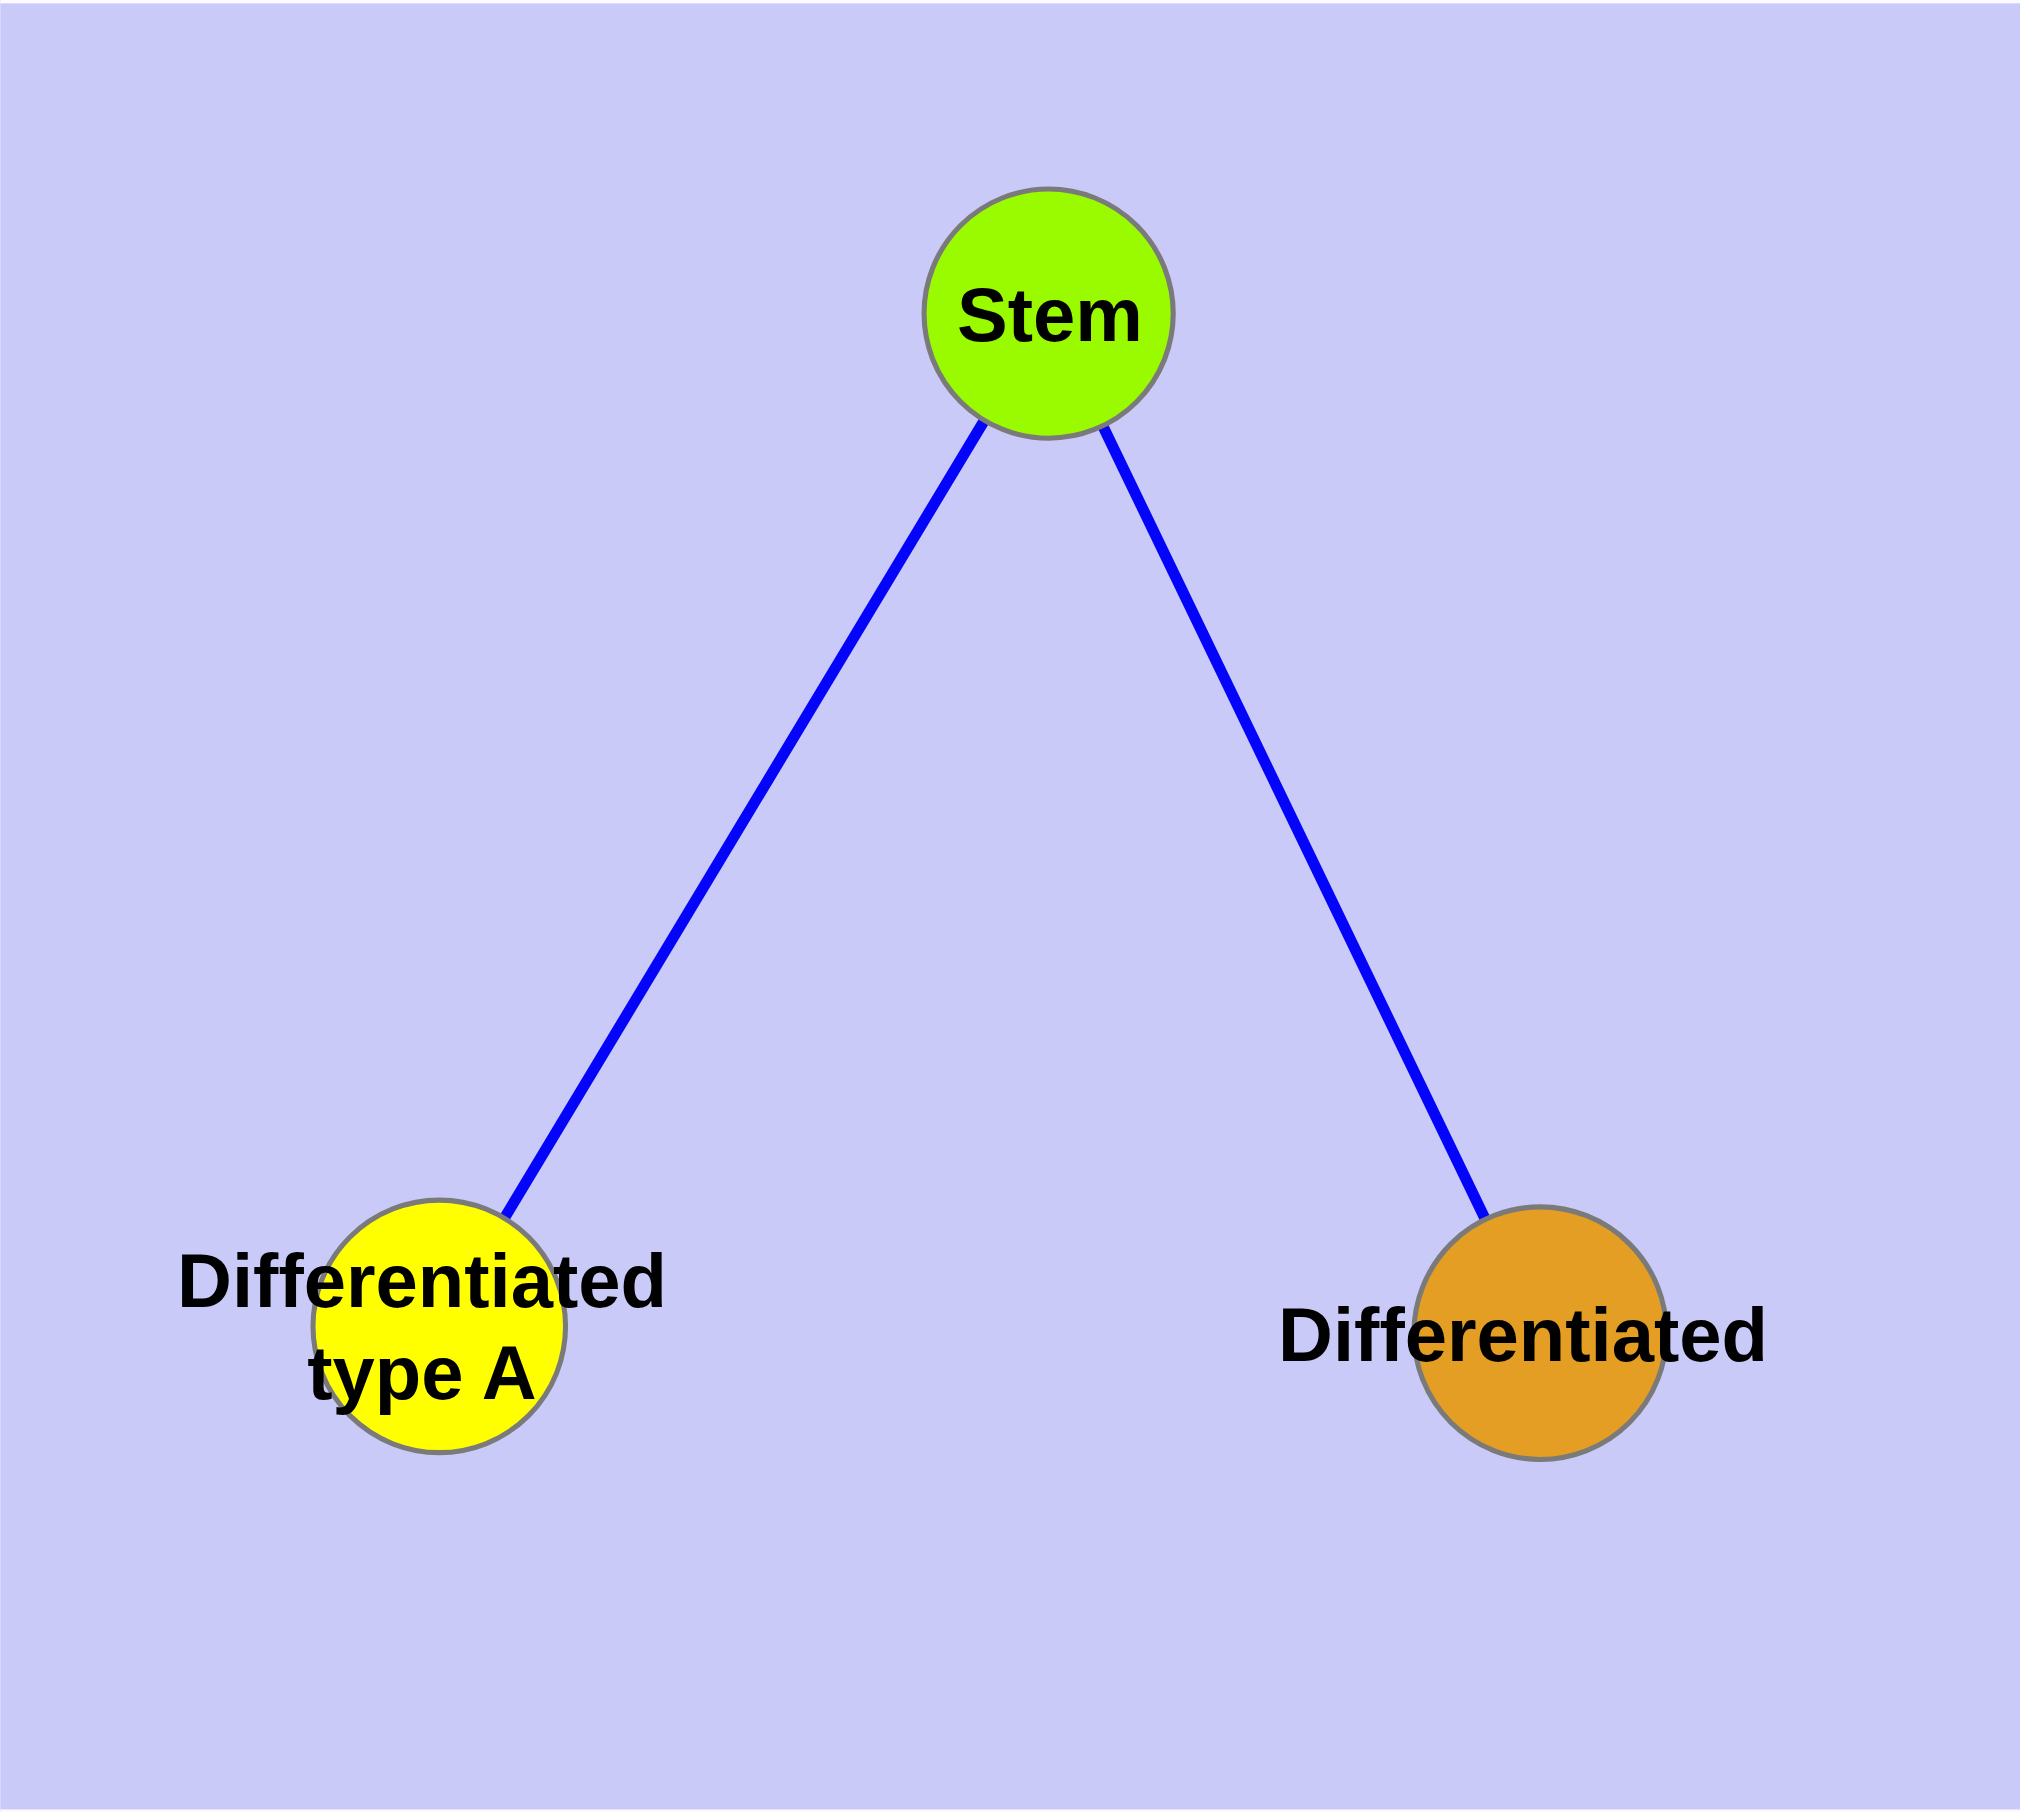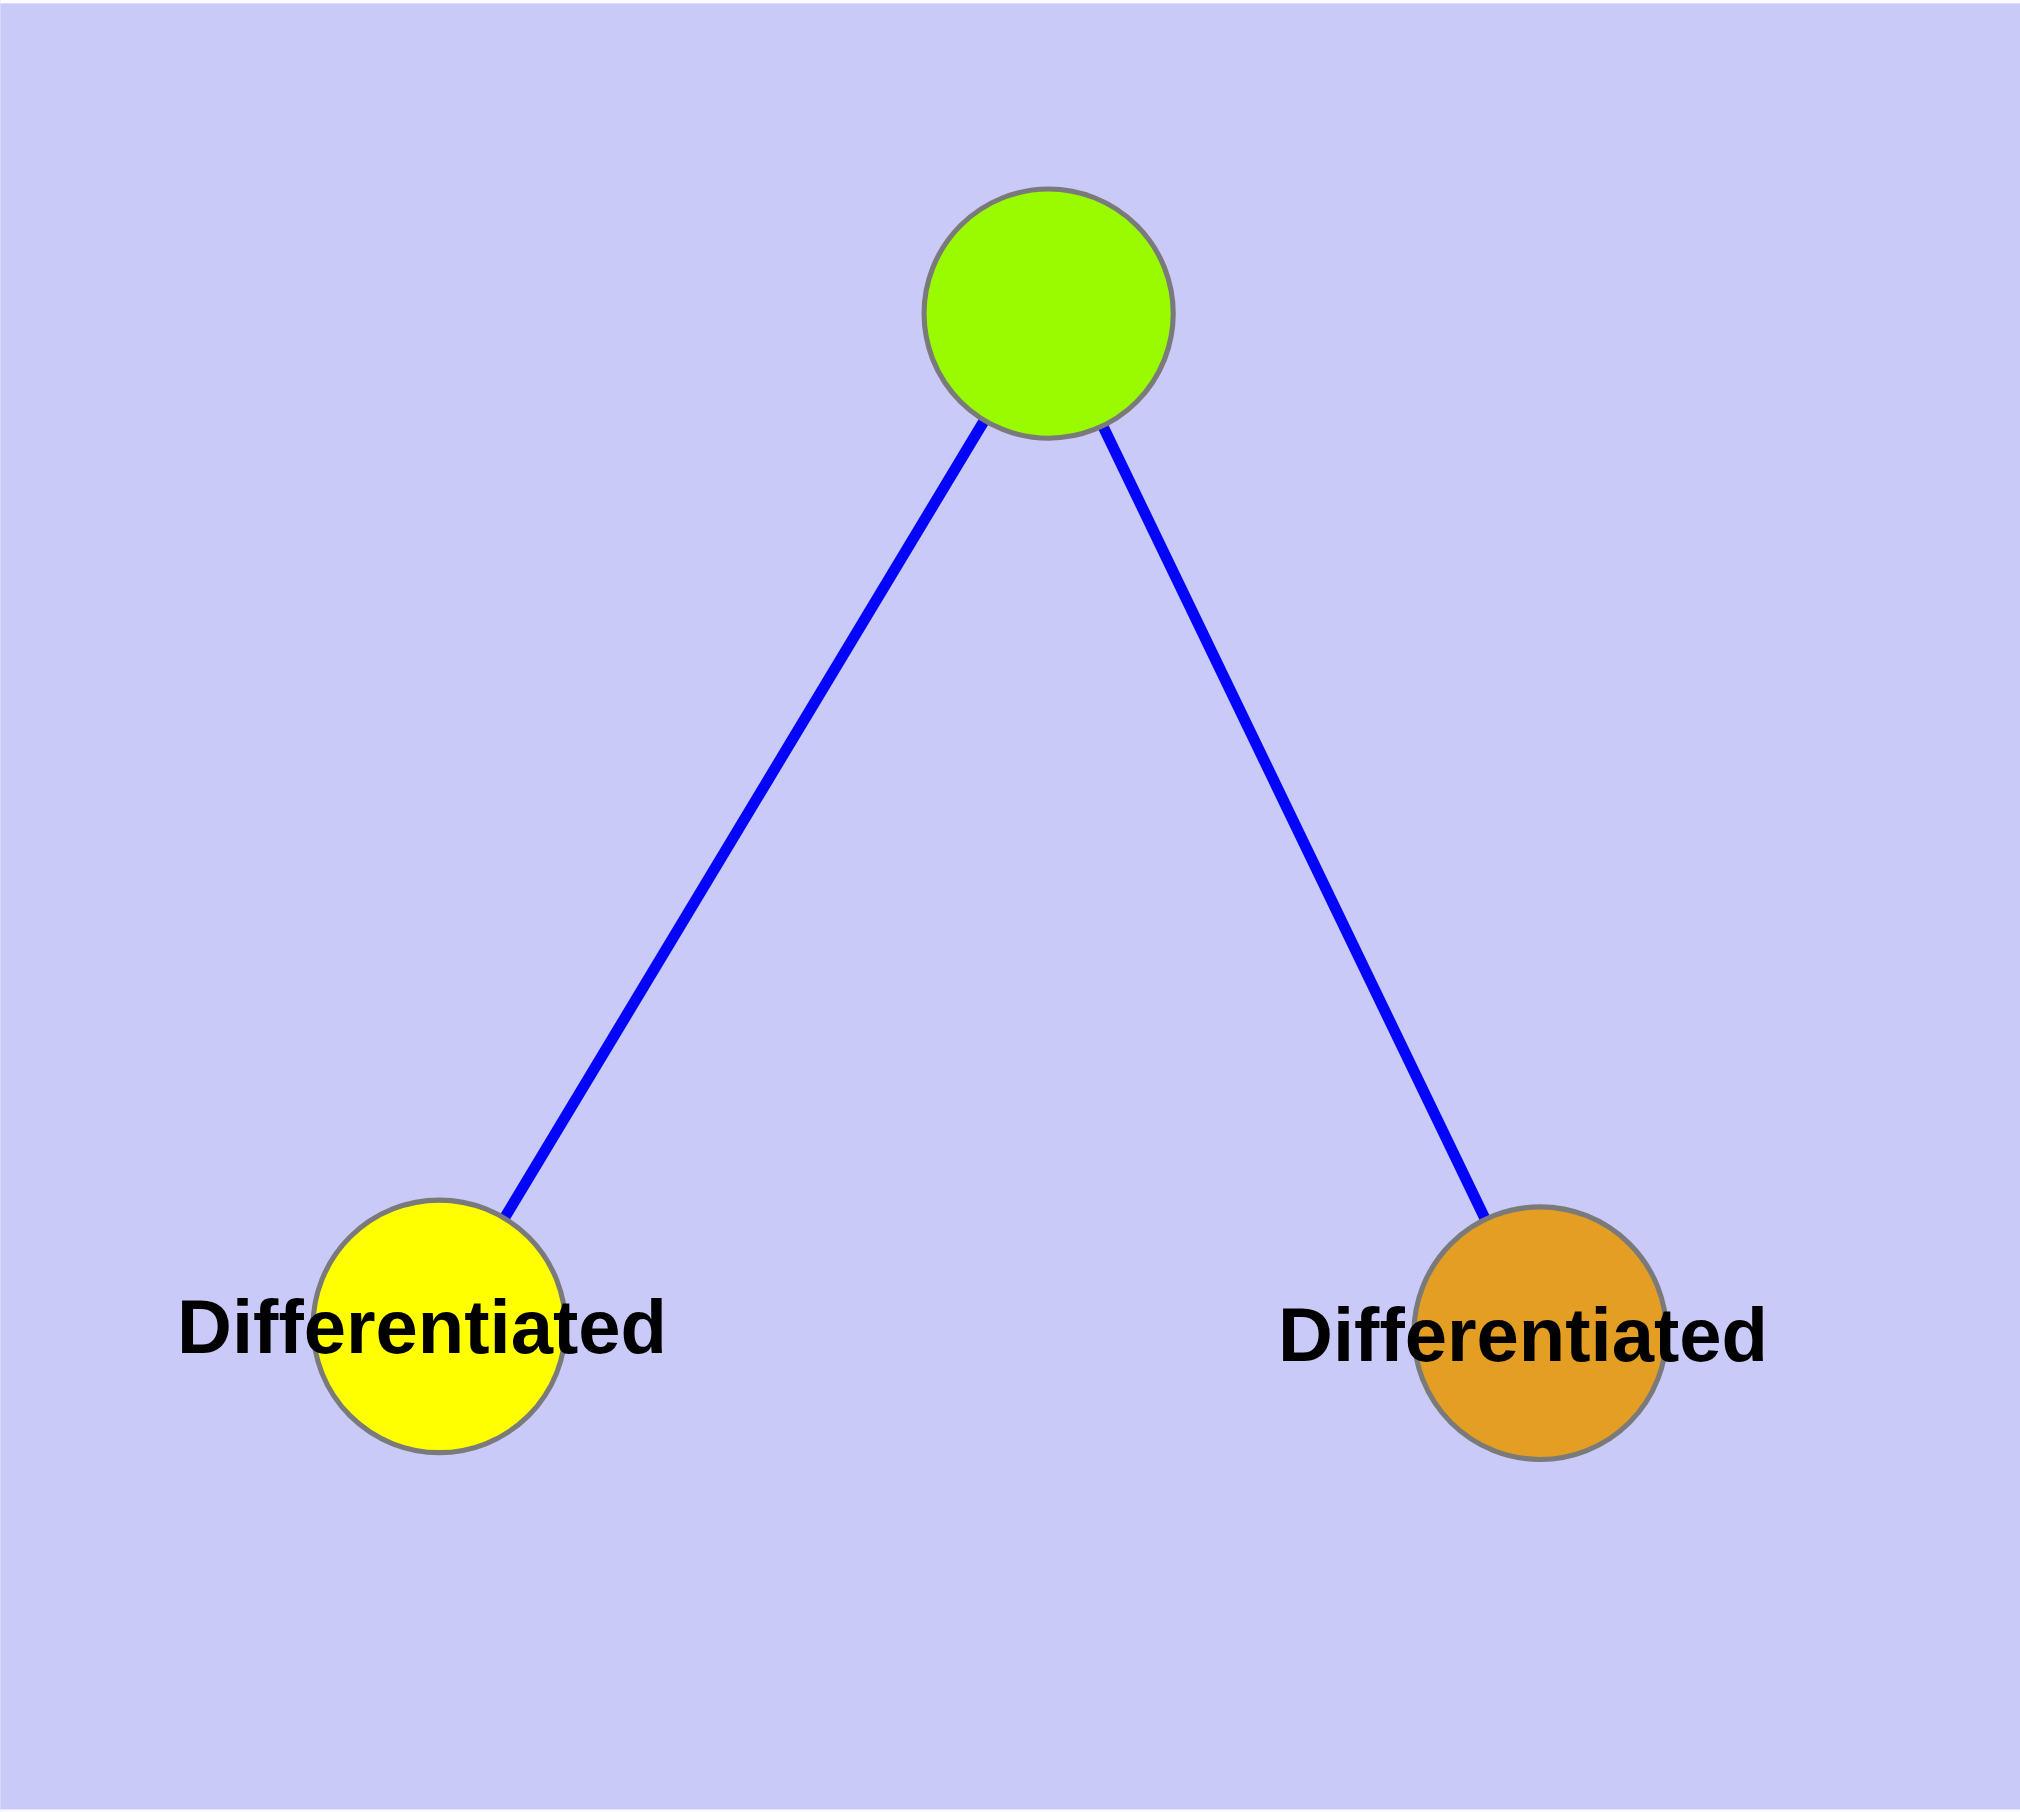--- a/index.html
+++ b/index.html
@@ -48,23 +48,27 @@
 
     <line x1="1237" y1="370" x2="1817" y2="1573" stroke-width="13" stroke="#0404FB"></line>
 
     <circle cx="1237" cy="370" r="147" stroke-width="6" fill="#9AFB00" stroke="#7A7A7A"></circle>
 
     <circle cx="518" cy="1565" r="149" stroke-width="6" fill="#FFFF00" stroke="#7A7A7A"></circle>
 
     <circle cx="1817" cy="1573" r="149" stroke-width="6" fill="#E39E23" stroke="#7A7A7A"></circle>
   </svg>
 
+  <div class="node-label" style="left: 1050px; top: 315px;">
+    <span>Stem</span>
+  </div>
 
   <div class="node-label" style="left: 422px; top: 1327px;">
     <div>Differentiated</div>
+    <div>type A</div>
   </div>
 
   <div class="node-label" style="left: 1523px; top: 1335px;">
     <div>Differentiated</div>
   </div>
 
 </div>
 
 
 </body></html>

